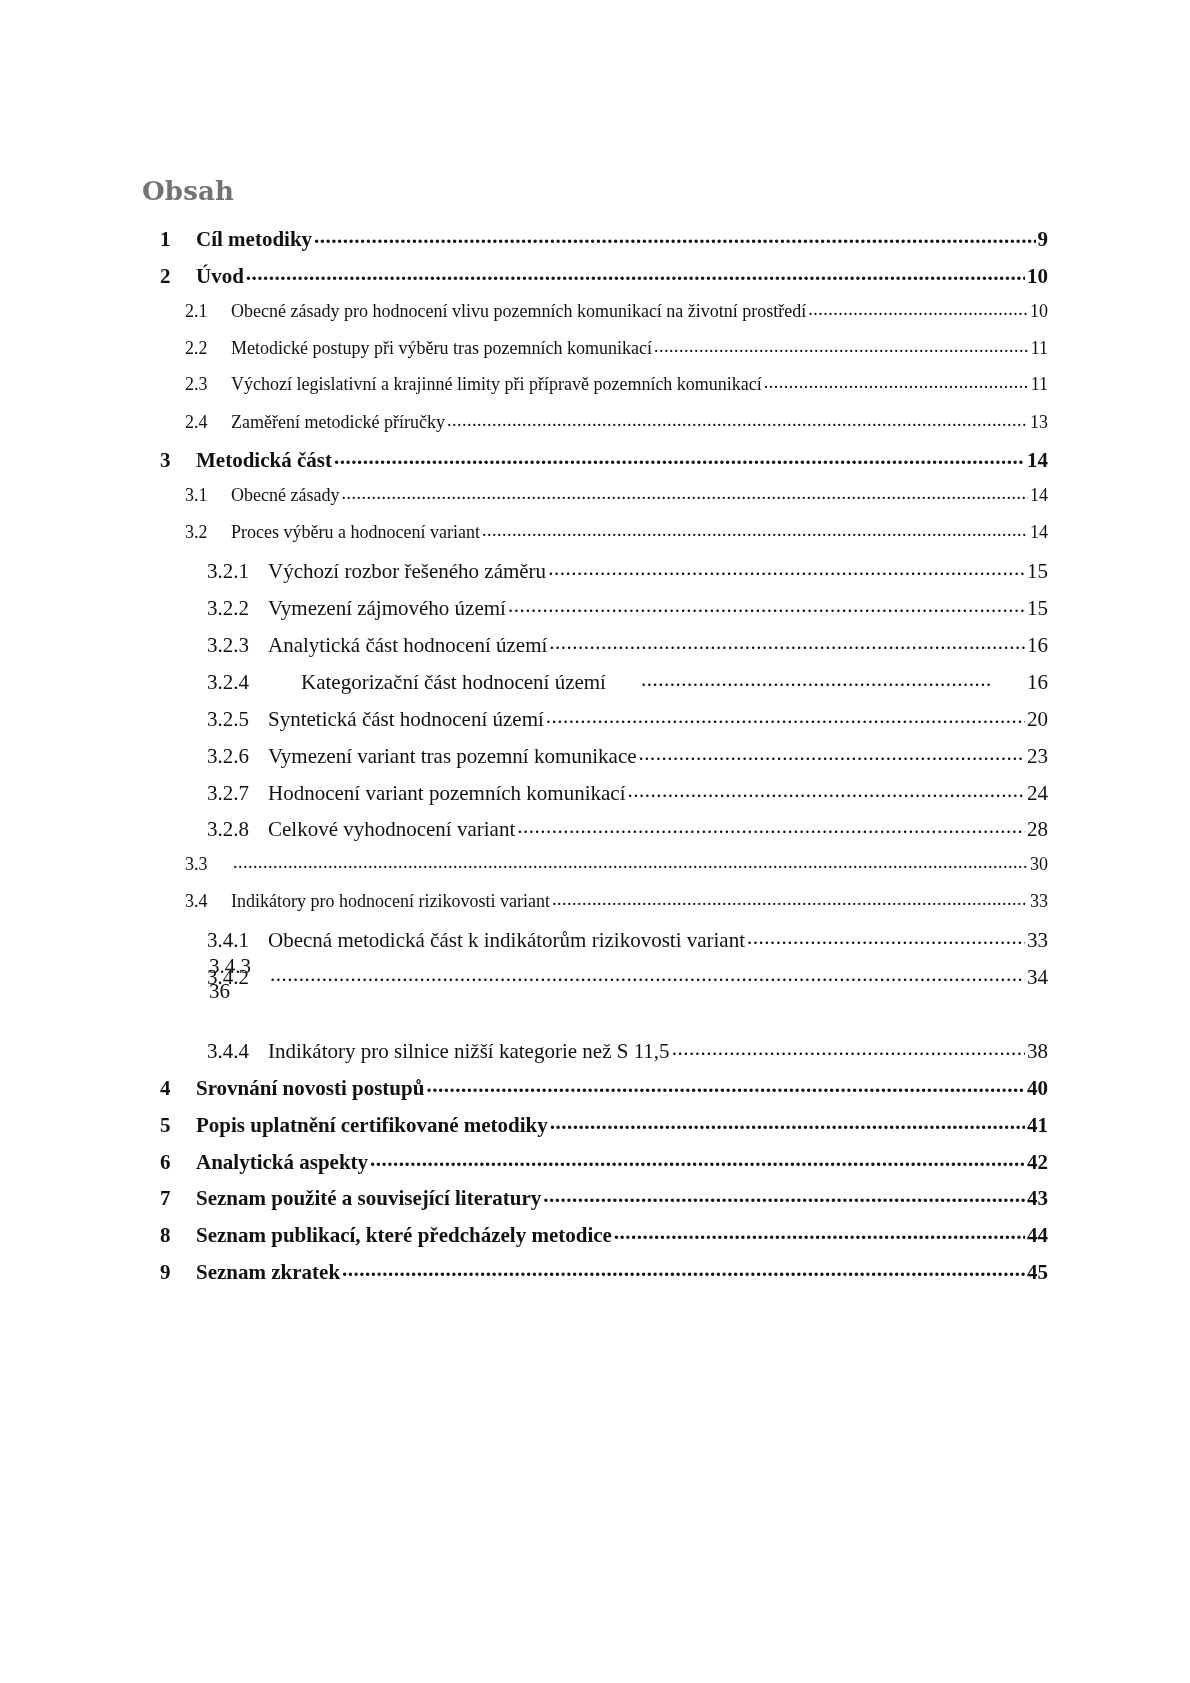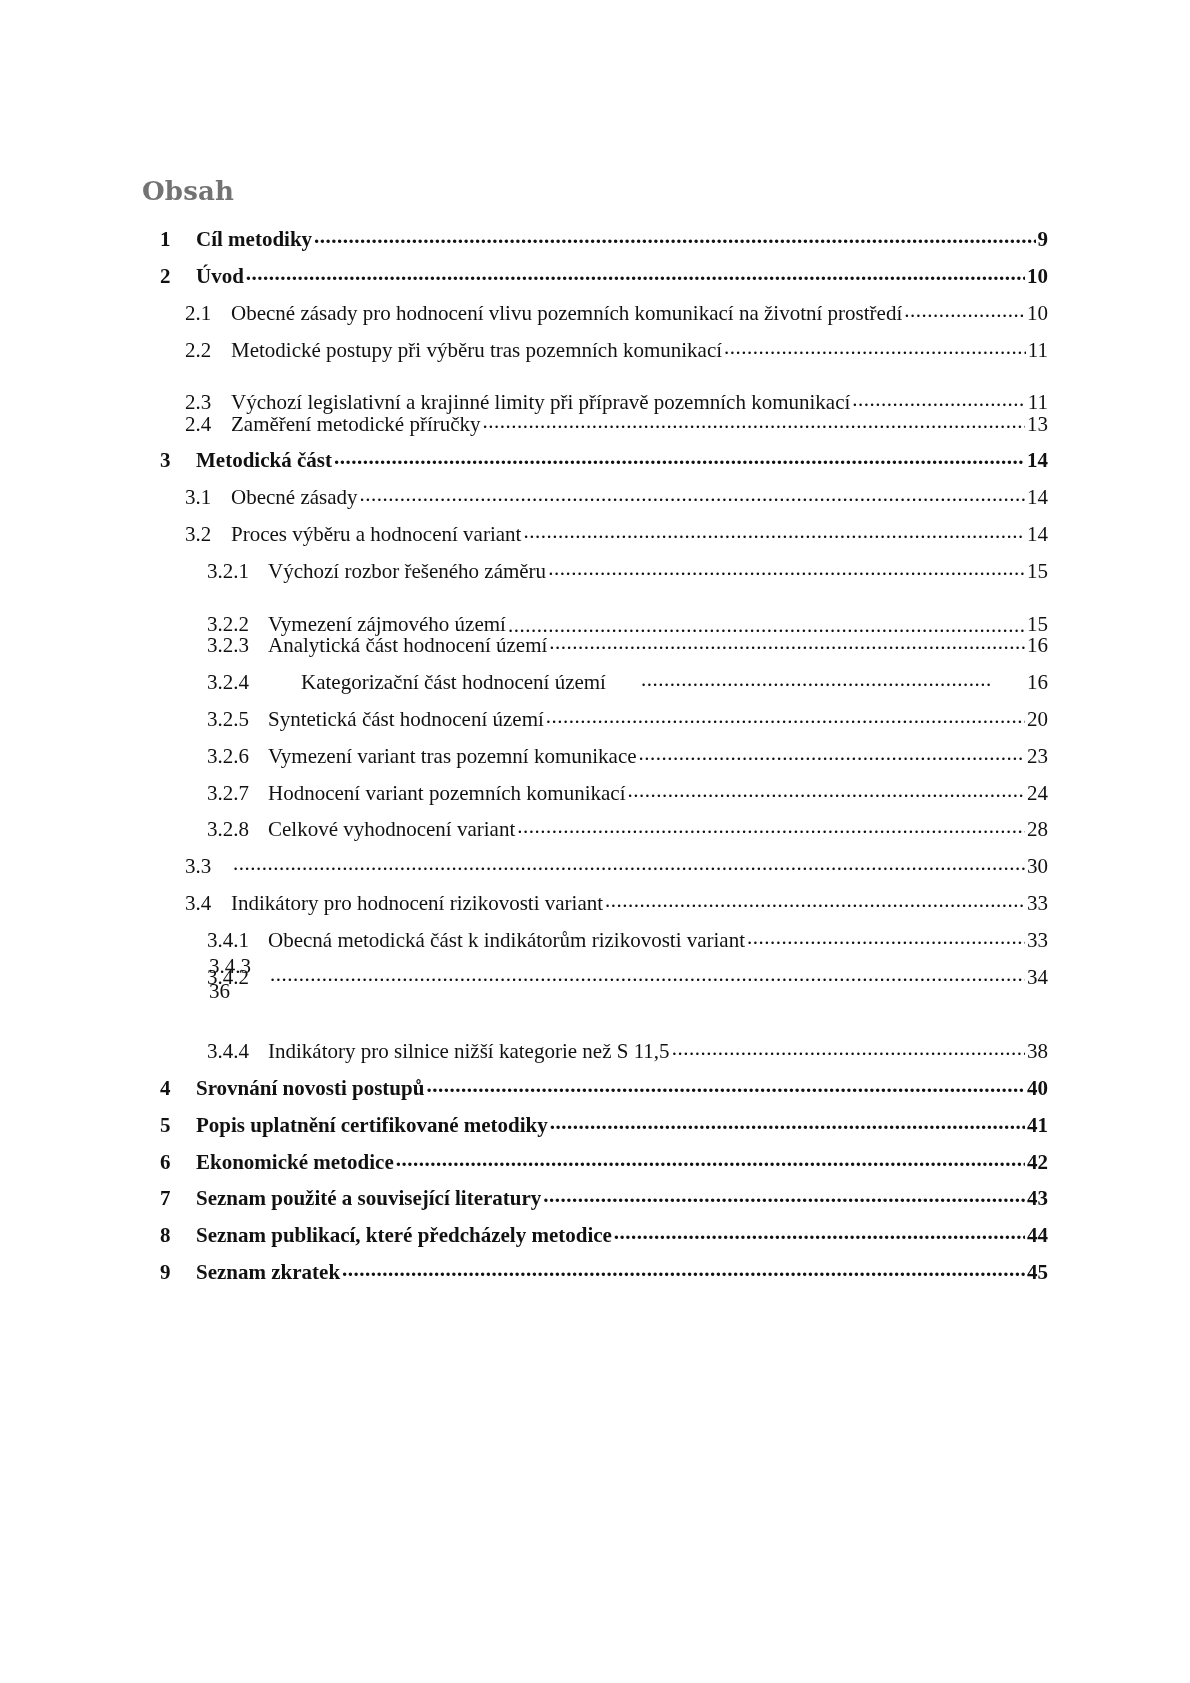--- a/index.html
+++ b/index.html
@@ -10,21 +10,21 @@
     font-family: "DejaVu Serif", serif; font-weight: bold;
     font-size: 26px; color: #737373; letter-spacing: 0.2px;
   }
   .toc { position: absolute; left: 0; top: 225px; width: 1190px; }
   .toc-row {
     position: absolute; height: 30px; display: flex; align-items: baseline;
     font-family: "Liberation Serif", serif; color: #111;
     right: 142px; white-space: nowrap;
   }
   .lvl1 { left: 160px; font-weight: bold; font-size: 21px; }
-  .lvl2 { left: 185px; font-size: 21px; font-family: Liberation Serif, serif; }
+  .lvl2 { left: 185px; font-size: 18px; font-family: Liberation Serif, serif; }
   .lvl3 { left: 207px; font-size: 21px; }
   .num { display: inline-block; }
   .lvl1 .num { width: 36px; }
   .lvl2 .num { width: 46px; }
   .lvl3 .num { width: 61px; }
   .label { flex: 0 0 auto; }
   .leader {
     flex: 1 1 auto; overflow: hidden; margin: 0 2px;
     position: relative; height: 1em;
   }
@@ -57,21 +57,21 @@
         <span class="label">Obecné zásady pro hodnocení vlivu pozemních komunikací na životní prostředí</span>
         <span class="leader"></span>
         <span class="page-num">10</span>
       </div>
       <div class="toc-row lvl2" style="top: 110.7px;">
         <span class="num">2.2</span>
         <span class="label">Metodické postupy při výběru tras pozemních komunikací</span>
         <span class="leader"></span>
         <span class="page-num">11</span>
       </div>
-      <div class="toc-row lvl2" style="top: 163px;">
+      <div class="toc-row lvl2" style="top: 147px;">
         <span class="num">2.3</span>
         <span class="label">Výchozí legislativní a krajinné limity při přípravě pozemních komunikací</span>
         <span class="leader"></span>
         <span class="page-num">11</span>
       </div>
       <div class="toc-row lvl2" style="top: 184.5px;">
         <span class="num">2.4</span>
         <span class="label">Zaměření metodické příručky</span>
         <span class="leader"></span>
         <span class="page-num">13</span>
@@ -93,21 +93,21 @@
         <span class="label">Proces výběru a hodnocení variant</span>
         <span class="leader"></span>
         <span class="page-num">14</span>
       </div>
       <div class="toc-row lvl3" style="top: 332.1px;">
         <span class="num">3.2.1</span>
         <span class="label">Výchozí rozbor řešeného záměru</span>
         <span class="leader"></span>
         <span class="page-num">15</span>
       </div>
-      <div class="toc-row lvl3" style="top: 384px; align-items: center;">
+      <div class="toc-row lvl3" style="top: 369px;">
         <span class="num">3.2.2</span>
         <span class="label">Vymezení zájmového území</span>
         <span class="leader"></span>
         <span class="page-num">15</span>
       </div>
       <div class="toc-row lvl3" style="top: 405.9px;">
         <span class="num">3.2.3</span>
         <span class="label">Analytická část hodnocení území</span>
         <span class="leader"></span>
         <span class="page-num">16</span>
@@ -182,21 +182,21 @@
         <span class="page-num">40</span>
       </div>
       <div class="toc-row lvl1" style="top: 885.6px;">
         <span class="num">5</span>
         <span class="label">Popis uplatnění certifikované metodiky</span>
         <span class="leader"></span>
         <span class="page-num">41</span>
       </div>
       <div class="toc-row lvl1" style="top: 922.5px;">
         <span class="num">6</span>
-        <span class="label">Ekonomické metodice</span>
+        <span class="label">Analytická aspekty</span>
         <span class="leader"></span>
         <span class="page-num">42</span>
       </div>
       <div class="toc-row lvl1" style="top: 959.4px;">
         <span class="num">7</span>
         <span class="label">Seznam použité a související literatury</span>
         <span class="leader"></span>
         <span class="page-num">43</span>
       </div>
       <div class="toc-row lvl1" style="top: 996.3px;">

